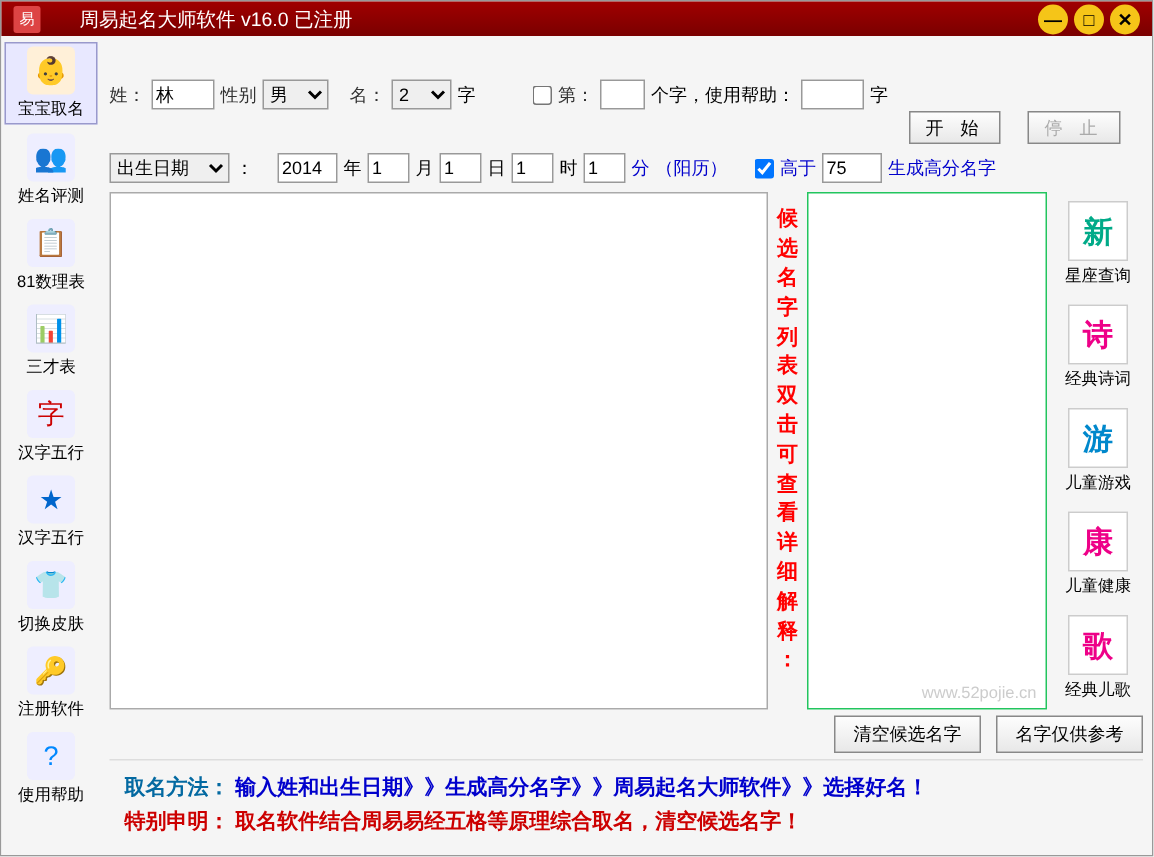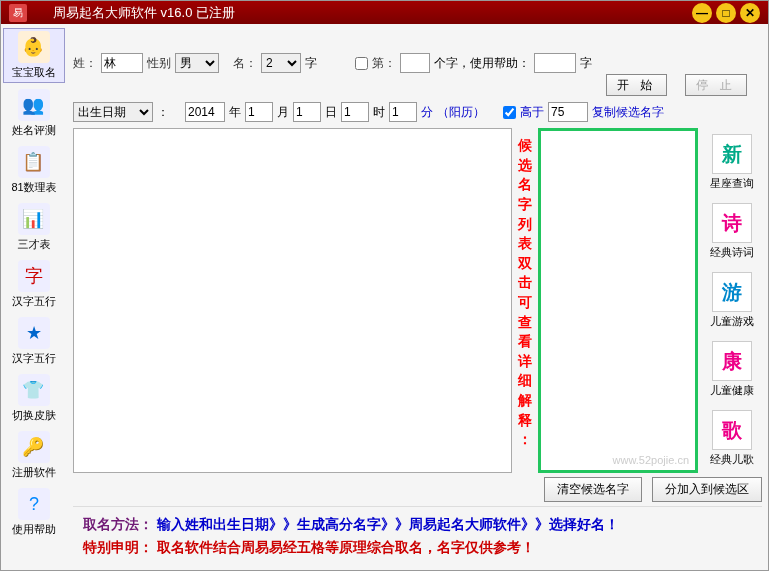--- a/index.html
+++ b/index.html
@@ -23,30 +23,30 @@
 .row { display: flex; align-items: center; gap: 4px; font-size: 12px; }
 .row label { color: #333; }
 .row input[type="text"] { border: 1px solid #999; padding: 2px; font-size: 12px; height: 20px; }
 .row select { border: 1px solid #999; font-size: 12px; height: 20px; }
 .row input[type="checkbox"] { vertical-align: middle; }
 .btn { border: 1px solid #888; background: linear-gradient(#fdfdfd, #e8e8e8); padding: 2px 10px; cursor: pointer; font-size: 12px; height: 22px; letter-spacing: 4px; margin-top: 44px; }
 .btn:disabled { color: #aaa; }
 .panels { flex: 1; display: flex; gap: 4px; }
 .left-panel { flex: 1; border: 1px solid #aaa; background: #fff; }
 .mid-hint { width: 18px; display: flex; flex-direction: column; align-items: center; justify-content: flex-start; padding-top: 8px; color: #f00; font-size: 14px; font-weight: bold; line-height: 1.4; }
-.right-panel { width: 160px; border: 3px solid #22c55e; background: #fff; position: relative; }
+.right-panel { width: 160px; border: 1px solid #22c55e; background: #fff; position: relative; }
 .watermark { position: absolute; bottom: 4px; right: 6px; color: #ccc; font-size: 11px; }
 .right-tools { width: 60px; display: flex; flex-direction: column; gap: 12px; padding: 6px 2px; }
 .tool-item { display: flex; flex-direction: column; align-items: center; gap: 2px; cursor: pointer; }
 .tool-icon { width: 40px; height: 40px; border: 1px solid #ccc; background: #fff; display: flex; align-items: center; justify-content: center; font-size: 20px; }
 .tool-label { font-size: 11px; color: #000; }
 .bottom-btns { display: flex; justify-content: flex-end; gap: 10px; padding: 4px 0; }
 .bottom-btns .btn2 { border: 1px solid #888; background: linear-gradient(#fdfdfd, #e8e8e8); padding: 3px 12px; cursor: pointer; font-size: 12px; }
 .footer { padding: 6px 10px; font-size: 14px; font-weight: bold; line-height: 1.6; border-top: 1px solid #ddd; }
-.footer .line1 .prefix { color: #701a75; }
+.footer .line1 .prefix { color: #0369a1; }
 .footer .line1 .body { color: #00c; }
 .footer .line2 .prefix { color: #c00; }
 .footer .line2 .body { color: #c00; }
 .blue-text { color: #00c; }
 </style>
 </head>
 <body>
 
 <div class="window">
   <div class="titlebar">
@@ -130,21 +130,21 @@
           <span>日</span>
           <input type="text" style="width: 28px;" value="1">
           <span>时</span>
           <input type="text" style="width: 28px;" value="1">
           <span class="blue-text">分</span>
           <span class="blue-text">（阳历）</span>
           <span style="width:10px"></span>
           <input type="checkbox" checked="" style="">
           <span class="blue-text">高于</span>
           <input type="text" style="width: 40px;" value="75">
-          <span class="blue-text">复制候选名字</span>
+          <span class="blue-text">生成高分名字</span>
         </div>
       </div>
       <div class="panels">
         <div class="left-panel"></div>
         <div class="mid-hint" id="midhint">
             <span>候</span>
             <span>选</span>
             <span>名</span>
             <span>字</span>
             <span>列</span>
@@ -181,27 +181,27 @@
               <div class="tool-label">儿童健康</div>
             </div>
             <div class="tool-item">
               <div class="tool-icon" style="color: rgb(238, 0, 136); font-weight: bold;">歌</div>
               <div class="tool-label">经典儿歌</div>
             </div>
           </div>
       </div>
       <div class="bottom-btns">
         <button class="btn2">清空候选名字</button>
-        <button class="btn2">分加入到候选区</button>
+        <button class="btn2">名字仅供参考</button>
       </div>
       <div class="footer">
         <div class="line1">
           <span class="prefix">取名方法：</span>
           <span class="body">输入姓和出生日期》》生成高分名字》》周易起名大师软件》》选择好名！</span>
         </div>
         <div class="line2">
           <span class="prefix">特别申明：</span>
-          <span class="body">取名软件结合周易易经五格等原理综合取名，名字仅供参考！</span>
+          <span class="body">取名软件结合周易易经五格等原理综合取名，清空候选名字！</span>
         </div>
       </div>
     </div>
   </div>
 </div>
 
 </body></html>

